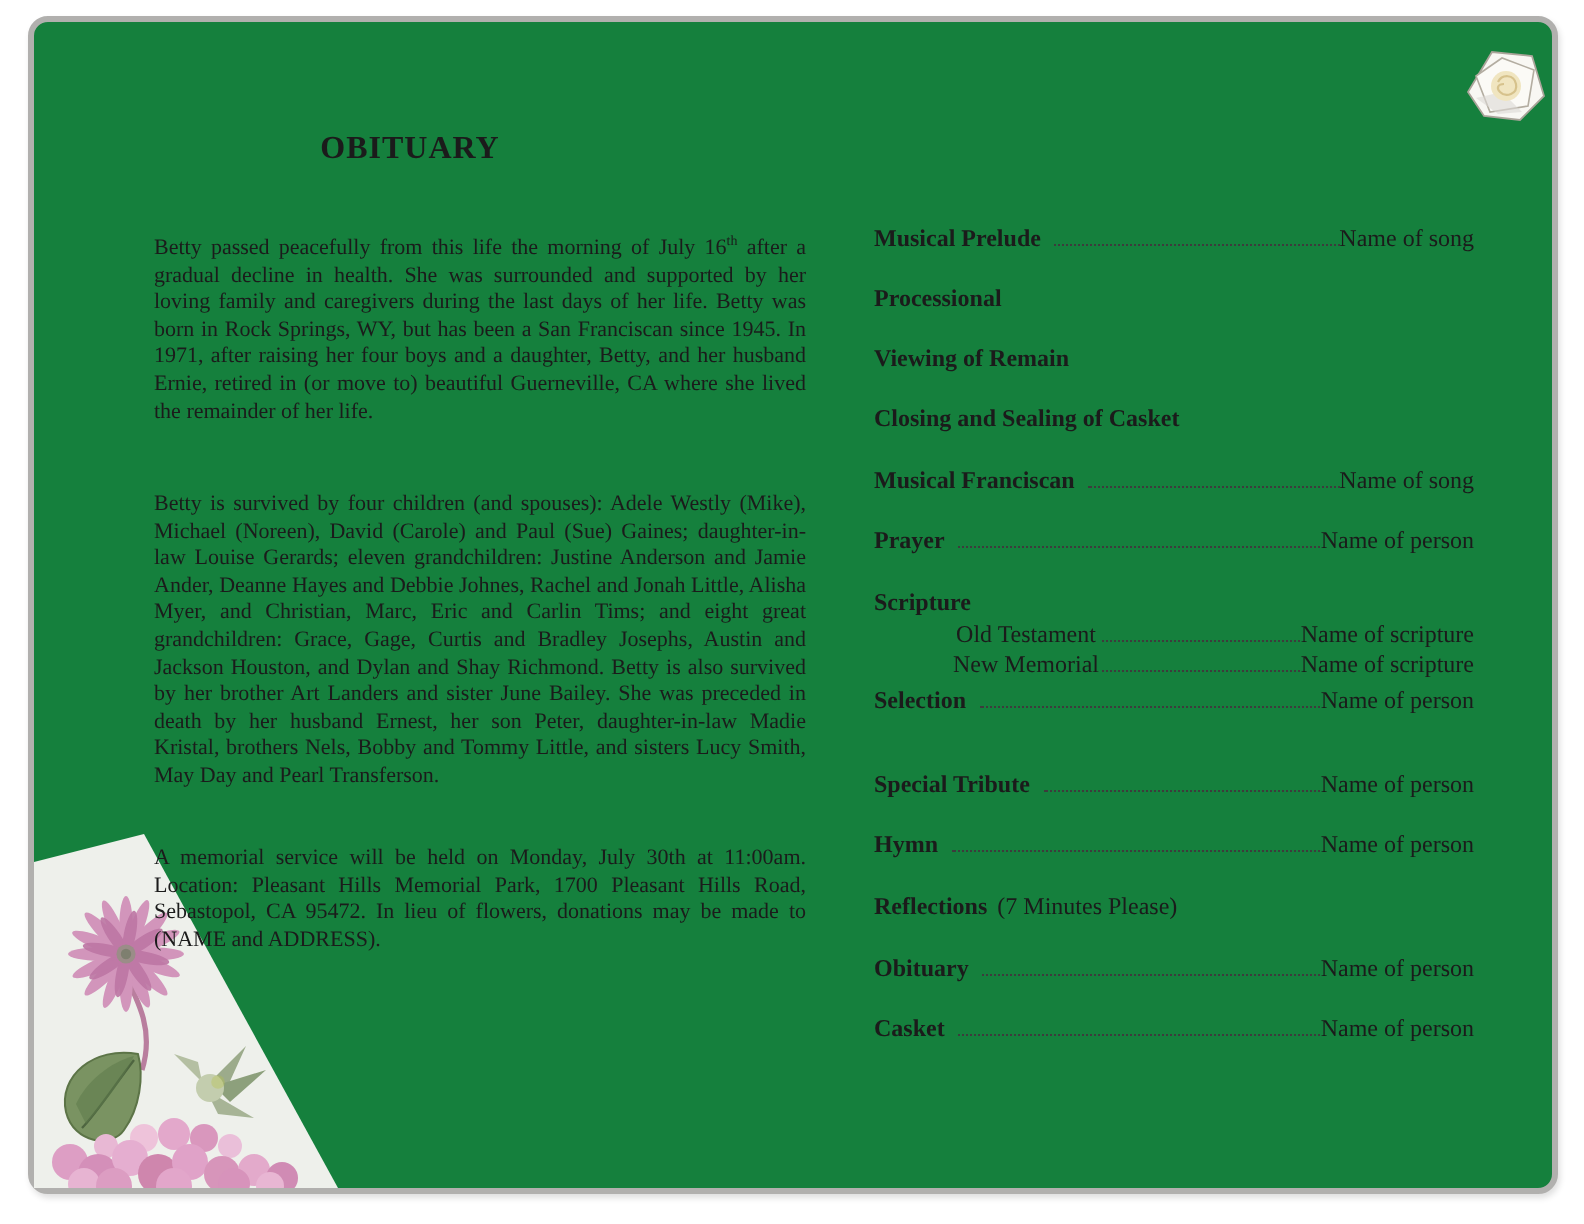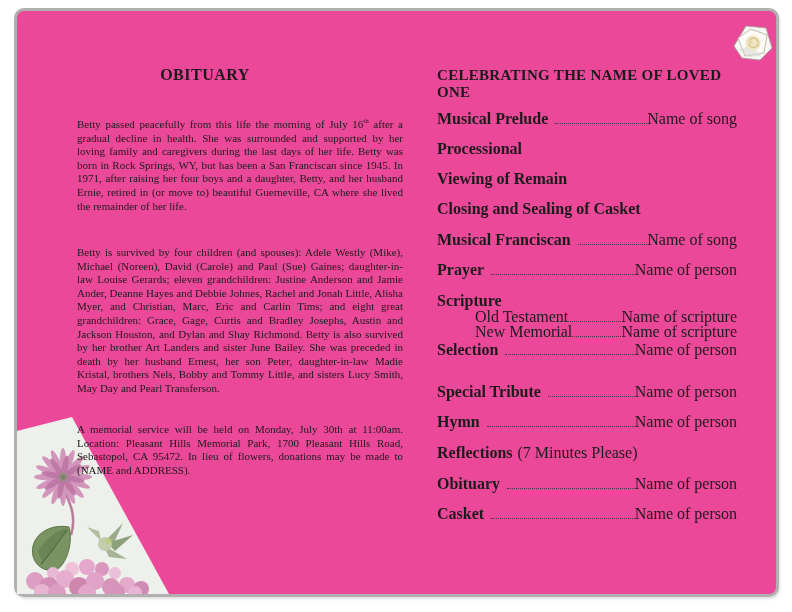--- a/index.html
+++ b/index.html
@@ -4,39 +4,39 @@
 <style>
   html,body{margin:0;padding:0;}
   body{
     width:792px;height:612px;position:relative;overflow:hidden;
     background:#ffffff;
     font-family:"Liberation Serif", serif;
     color:#1b1b1b;
   }
   .page{
     position:absolute;left:14px;top:8px;width:765px;height:589px;
-    box-sizing:border-box;background:#ec4899;
+    box-sizing:border-box;background:#15803d;
     border:3px solid #b1b0ae;border-radius:10px;
     box-shadow:1px 2px 3px rgba(0,0,0,.13);
   }
   .art{position:absolute;left:0;top:0;width:759px;height:583px;pointer-events:none;}
   h1{margin:0;font-size:16px;font-weight:700;letter-spacing:.5px;}
   .ob-title{position:absolute;left:48px;top:55px;width:280px;text-align:center;}
   .cel-title{position:absolute;left:420px;top:56px;width:310px;font-size:15px;letter-spacing:.3px;}
   .para{
     position:absolute;left:44px;width:326px;margin:16px;
     font-size:11px;line-height:13.6px;text-align:justify;
   }
   .para sup{font-size:7px;line-height:0;}
   #para1{top:91px}
   #para2{top:219px}
   #para3{top:396px}
   .row{
     position:absolute;left:420px;width:300px;
-    display:flex;align-items:baseline;font-size:16px;line-height:14px;
+    display:flex;align-items:baseline;font-size:12px;line-height:14px;text-align:center;
   }
   .row .lbl{font-weight:700;white-space:nowrap;}
   .row .leader{flex:1 1 auto;min-width:12px;border-bottom:1.6px dotted #3c3c3c;margin:0 0 2px 7px;}
   .row .val{white-space:nowrap;}
   .row .note{font-weight:400;margin-left:5px;white-space:nowrap;}
   .row.sub{padding-left:38px;box-sizing:border-box;}
   .row.sub .lbl{font-weight:400;width:76px;flex:0 0 auto;}
   .row.sub .leader{margin-left:0;}
   
   #r0{top:101px}#r1{top:131px}#r2{top:161px}#r3{top:191px}
@@ -138,21 +138,20 @@
   </svg>
 
   <h1 class="ob-title">OBITUARY</h1>
 
   <p class="para" id="para1"><span>Betty passed peacefully from this life the morning of July 16</span><sup>th</sup><span> after a gradual decline in health.  She was surrounded and supported by her loving family and caregivers during the last days of her life.  Betty was born in Rock Springs, WY, but has been a San Franciscan since 1945.  In 1971, after raising her four boys and a daughter, Betty, and her husband Ernie, retired in (or move to) beautiful Guerneville, CA where she lived the remainder of her life.</span></p>
 
   <p class="para" id="para2">Betty is survived by four children (and spouses): Adele Westly (Mike), Michael (Noreen), David (Carole) and Paul (Sue) Gaines; daughter-in-law Louise Gerards;  eleven grandchildren: Justine Anderson and Jamie Ander, Deanne Hayes and Debbie Johnes, Rachel and Jonah Little, Alisha Myer, and Christian, Marc, Eric and Carlin Tims;  and eight great grandchildren: Grace, Gage, Curtis and Bradley Josephs, Austin and Jackson Houston, and Dylan and Shay Richmond.  Betty is also survived by her brother Art Landers and sister June Bailey.  She was preceded in death by her husband Ernest, her son Peter, daughter-in-law Madie Kristal, brothers Nels, Bobby and Tommy Little, and sisters Lucy Smith, May Day and Pearl Transferson.</p>
 
   <p class="para" id="para3">A memorial service will be held on Monday, July 30th at 11:00am.  Location:  Pleasant Hills Memorial Park, 1700 Pleasant Hills Road, Sebastopol, CA 95472.  In lieu of flowers, donations may be made to (NAME and ADDRESS).</p>
 
-  <h1 class="cel-title">CELEBRATING THE NAME OF LOVED ONE</h1>
 
   <div class="row" id="r0">
     <span class="lbl">Musical Prelude</span>
     <span class="leader"></span>
     <span class="val">Name of song</span>
   </div>
 
   <div class="row" id="r1">
     <span class="lbl">Processional</span>
   </div>

